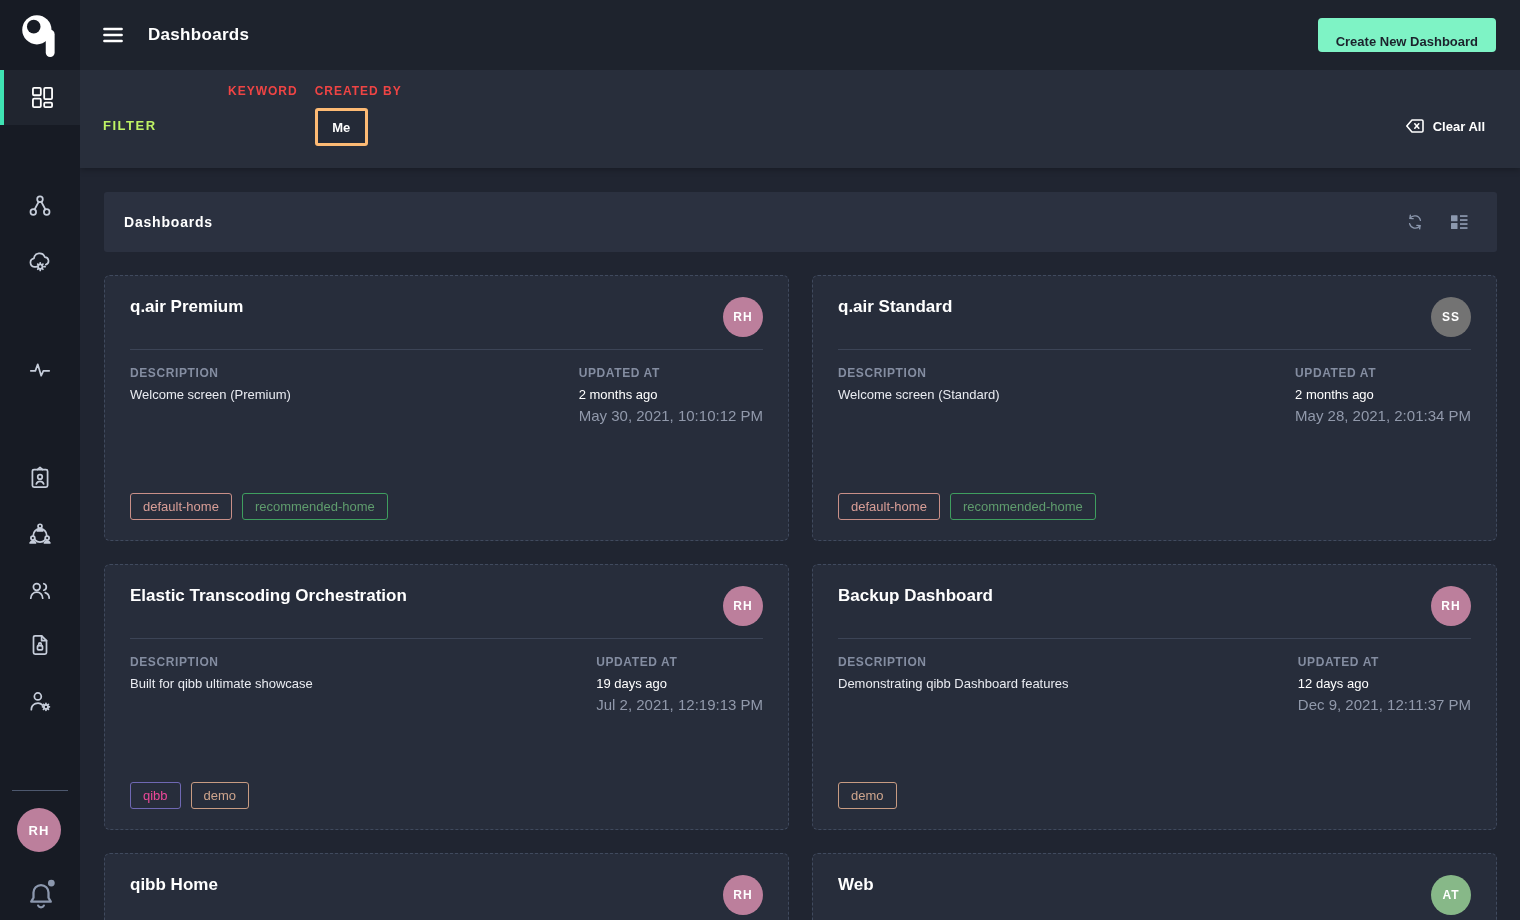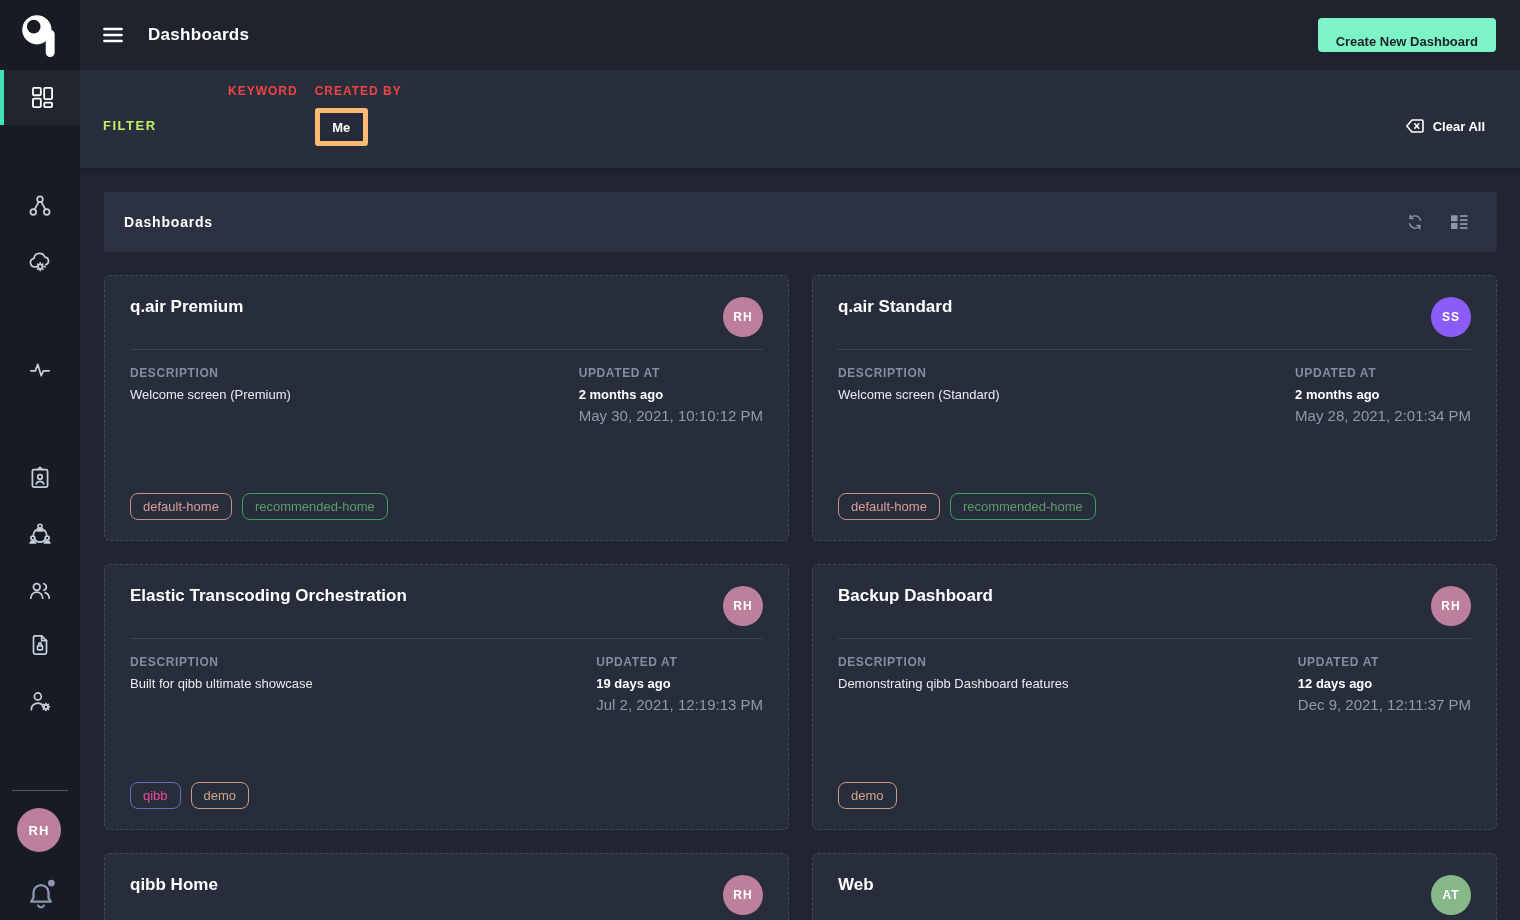--- a/index.html
+++ b/index.html
@@ -26,21 +26,21 @@
 
   .main { position:absolute; left:80px; top:70px; right:0; bottom:0; background:#202531; overflow:hidden; }
   .filterbar { height:98px; background:#282e3b; box-shadow:0 2px 6px rgba(0,0,0,0.25);
     display:flex; align-items:flex-start; padding:14px 35px 0 23px; }
   .filter-title { color:#bef264; font-size:13px; font-weight:700; letter-spacing:1.5px; margin-top:34px; width:125px; }
   .field-group { display:flex; flex-direction:column; margin-right:17px; }
   .field-label { color:#ef4444; font-size:12px; font-weight:700; letter-spacing:1px; margin-bottom:10px; }
   .keyword-input { width:312px; height:36px; background:#1c212b; border:1px solid #3a4150; border-radius:3px;
     color:#dfe3ec; font-size:13px; padding:0 12px; font-family:"Liberation Sans",sans-serif; }
   .keyword-input::placeholder { color:#5a6275; }
-  .me-btn { width:53px; height:38px; background:#242a37; border:5px solid #fdba74; border-radius:3px;
+  .me-btn { width:53px; height:38px; background:#242a37; border:3px solid #fdba74; border-radius:3px;
     color:#ffffff; font-size:13px; font-weight:700; font-family:"Liberation Sans",sans-serif; cursor:pointer; }
   .clear-all { margin-left:auto; margin-top:30px; display:flex; align-items:center; gap:6px; color:#ffffff;
     font-size:13px; font-weight:700; cursor:pointer; }
   .clear-all svg { width:24px; height:24px; }
 
   .content { padding:24px 23px 0 24px; }
   .section-bar { height:60px; background:#2b3140; border-radius:3px; display:flex; align-items:center; padding:0 28px 0 20px; }
   .section-title { color:#ffffff; font-size:14px; font-weight:700; letter-spacing:0.8px; }
   .section-icons { margin-left:auto; display:flex; align-items:center; gap:24px; color:#8c98ae; }
   .icon-btn { width:20px; height:20px; cursor:pointer; background:none; border:none; color:#8c98ae; padding:0; }
@@ -51,24 +51,24 @@
     display:flex; flex-direction:column; cursor:pointer; }
   .card-head { display:flex; align-items:flex-start; justify-content:space-between;gap:36px; }
   .card-title { color:#ffffff; font-size:17px; font-weight:700; }
   .avatar { width:40px; height:40px; border-radius:50%; flex:none; display:flex; align-items:center; justify-content:center;
     color:#ffffff; font-size:12px; font-weight:700; letter-spacing:1px; }
   .card-divider { border-top:1px solid #3c4456; margin-top:12px; }
   .card-body { display:flex; justify-content:space-between; margin-top:16px; }
   .f-label { color:#848da1; font-size:12px; font-weight:700; letter-spacing:0.6px; }
   .desc-text { color:#e9ebf1; font-size:13px; margin-top:7px; }
   .updated-col { text-align:left; }
-  .updated-rel { color:#ffffff; font-size:13px; font-weight:700; margin-top:7px; }
+  .updated-rel { color:#ffffff; font-size:13px; font-weight:400; margin-top:7px; }
   .updated-date { color:#9199ab; font-size:15px; margin-top:5px; }
   .card-tags { margin-top:auto; display:flex; gap:10px; }
-  .tag { border:1px solid; border-radius:8px; padding:5px 12px; font-size:13px; }
+  .tag { border:1px solid; border-radius:3px; padding:5px 12px; font-size:13px; }
 </style>
 </head>
 <body>
 
 <div class="sidebar">
   <div class="logo">
     <svg width="42" height="46" viewBox="0 0 40 44">
       <circle cx="17" cy="17" r="14" fill="#ffffff"></circle>
       <circle cx="14" cy="14" r="6.5" fill="#171b24"></circle>
       <rect x="25.5" y="17" width="8.5" height="26" rx="4.2" fill="#ffffff"></rect>
@@ -237,21 +237,21 @@
       </div>
     </div>
     <div class="card-tags">
             <span class="tag" style="color: rgb(217, 158, 151); border-color: rgb(201, 143, 136);">default-home</span>
             <span class="tag" style="color: rgb(95, 156, 109); border-color: rgb(63, 158, 95);">recommended-home</span>
           </div>
   </div>
         <div class="card">
     <div class="card-head">
       <h3 class="card-title">q.air Standard</h3>
-      <div class="avatar" style="background: #8b5cf6;">
+      <div class="avatar" style="background: #737373;">
               <span>SS</span>
             </div>
     </div>
     <div class="card-divider"></div>
     <div class="card-body">
       <div class="desc-col">
         <div class="f-label">DESCRIPTION</div>
         <div class="desc-text">Welcome screen (Standard)</div>
       </div>
       <div class="updated-col">

